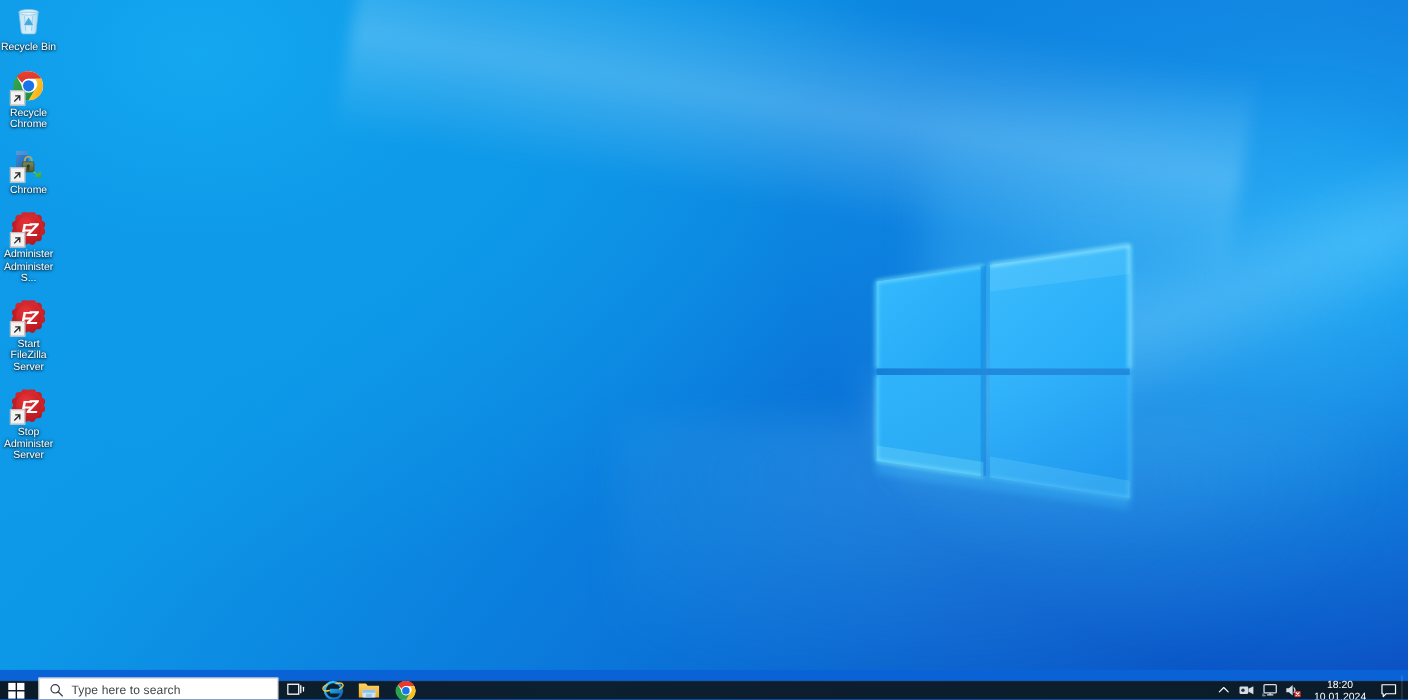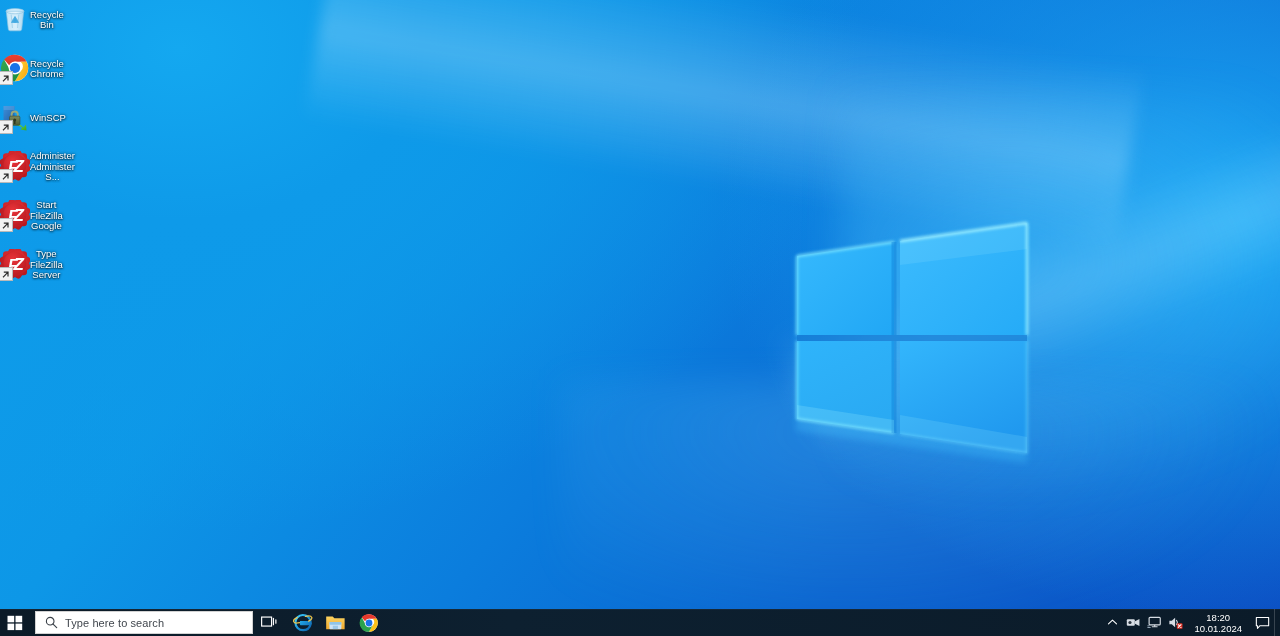--- a/index.html
+++ b/index.html
@@ -44,21 +44,21 @@
     filter:blur(16px);
   }
 
   
   #hero{position:absolute;left:780px;top:205px;width:270px;height:275px;}
 
   
   #icon-grid{position:absolute;left:0;top:2px;width:52px;}
   .dicon{
     width:52px;margin-bottom:13px;
-    display:flex;flex-direction:row;align-items:center;
+    display:flex;flex-direction:column;align-items:center;
     cursor:default;user-select:none;
   }
   .dicon .glyph{
     width:33px;height:33px;position:relative;margin-bottom:3px;
     display:flex;align-items:center;justify-content:center;
   }
   .dicon .lbl{
     font-size:9.5px;line-height:10.5px;color:#ffffff;text-align:center;
     width:52px;
     text-shadow:0 0 3px rgba(0,0,0,.80),0 1px 2px rgba(0,0,0,.75);
@@ -67,21 +67,21 @@
   
   .shortcut{
     position:absolute;left:-1px;bottom:-1px;width:12px;height:12px;
     background:#f2f2f2;border:1px solid #b9b9b9;
     display:flex;align-items:center;justify-content:center;
   }
   .shortcut svg{display:block;}
 
   
   #taskbar{
-    position:absolute;left:0;bottom:0;width:1280px;height:27px;
+    position:absolute;left:0;bottom:0;width:1280px;height:17px;
     background:linear-gradient(to right,#0b1a27 0%,#0d2030 40%,#0b1b29 100%);
     display:flex;align-items:center;
     box-shadow:inset 0 1px 0 rgba(255,255,255,.045);
   }
   #start-btn{
     width:30px;height:27px;display:flex;align-items:center;justify-content:center;
     flex:0 0 auto;cursor:default;
   }
   #search-box{
     width:218px;height:23px;margin-left:5px;background:#ffffff;
@@ -269,21 +269,21 @@
             <circle cx="6.1" cy="8.6" r="1.5" fill="#2e3620"></circle>
             <rect x="5.3" y="9.2" width="1.6" height="3.4" fill="#2e3620"></rect>
           </g>
         </svg>
         <span class="shortcut">
           <svg width="8" height="8" viewBox="0 0 8 8">
               <path d="M1.4,6.8 L6,2.2 M6,2.2 L2.4,2.2 M6,2.2 L6,5.8" stroke="#2b2b2b" stroke-width="1.2" fill="none" stroke-linecap="square"></path>
             </svg>
         </span>
       </div>
-      <div class="lbl">WinSCP</div>
+      <div class="lbl">Chrome</div>
     </div>
 
     <div class="dicon">
       <div class="glyph">
         <svg width="30" height="30" viewBox="0 0 30 30">
           <defs>
             <radialGradient id="fzRed" cx="0.4" cy="0.32" r="0.78">
               <stop offset="0%" stop-color="#e8343a"></stop>
                 <stop offset="100%" stop-color="#b8191f"></stop>
             </radialGradient>
@@ -325,21 +325,21 @@
             <text x="8.1" y="21.6" font-size="16" font-style="italic">F</text>
             <text x="13.6" y="21.4" font-size="17" font-style="italic">Z</text>
           </g>
         </svg>
         <span class="shortcut">
           <svg width="8" height="8" viewBox="0 0 8 8">
               <path d="M1.4,6.8 L6,2.2 M6,2.2 L2.4,2.2 M6,2.2 L6,5.8" stroke="#2b2b2b" stroke-width="1.2" fill="none" stroke-linecap="square"></path>
             </svg>
         </span>
       </div>
-      <div class="lbl">Start FileZilla Google</div>
+      <div class="lbl">Start FileZilla Server</div>
     </div>
 
     <div class="dicon">
       <div class="glyph">
         <svg width="30" height="30" viewBox="0 0 30 30">
           <g transform="translate(15,14.3)">
             <g fill="url(#fzRed)">
               <rect x="-12" y="-12" width="24" height="24" rx="3.2"></rect>
               <rect x="-12" y="-12" width="24" height="24" rx="3.2" transform="rotate(30)"></rect>
               <rect x="-12" y="-12" width="24" height="24" rx="3.2" transform="rotate(60)"></rect>
@@ -350,21 +350,21 @@
             <text x="8.1" y="21.6" font-size="16" font-style="italic">F</text>
             <text x="13.6" y="21.4" font-size="17" font-style="italic">Z</text>
           </g>
         </svg>
         <span class="shortcut">
           <svg width="8" height="8" viewBox="0 0 8 8">
               <path d="M1.4,6.8 L6,2.2 M6,2.2 L2.4,2.2 M6,2.2 L6,5.8" stroke="#2b2b2b" stroke-width="1.2" fill="none" stroke-linecap="square"></path>
             </svg>
         </span>
       </div>
-      <div class="lbl">Type FileZilla Server</div>
+      <div class="lbl">Stop Administer Server</div>
     </div>
 
   </div>
 </div>
 
 <div id="taskbar">
 
   <div id="start-btn">
     <svg width="16" height="16" viewBox="0 0 16 16">
       <rect x="0.5" y="0.8" width="6.7" height="6.5" fill="#ffffff"></rect>

